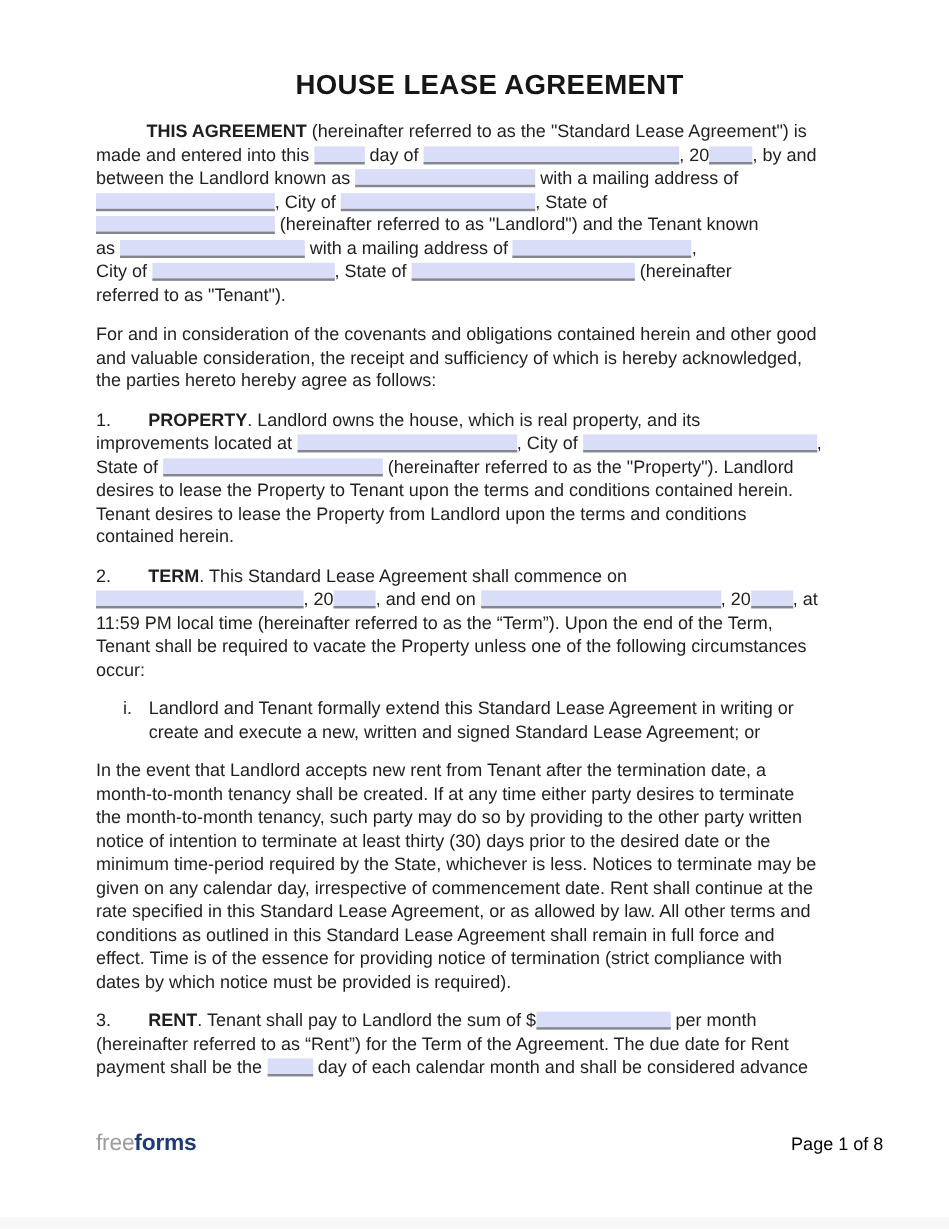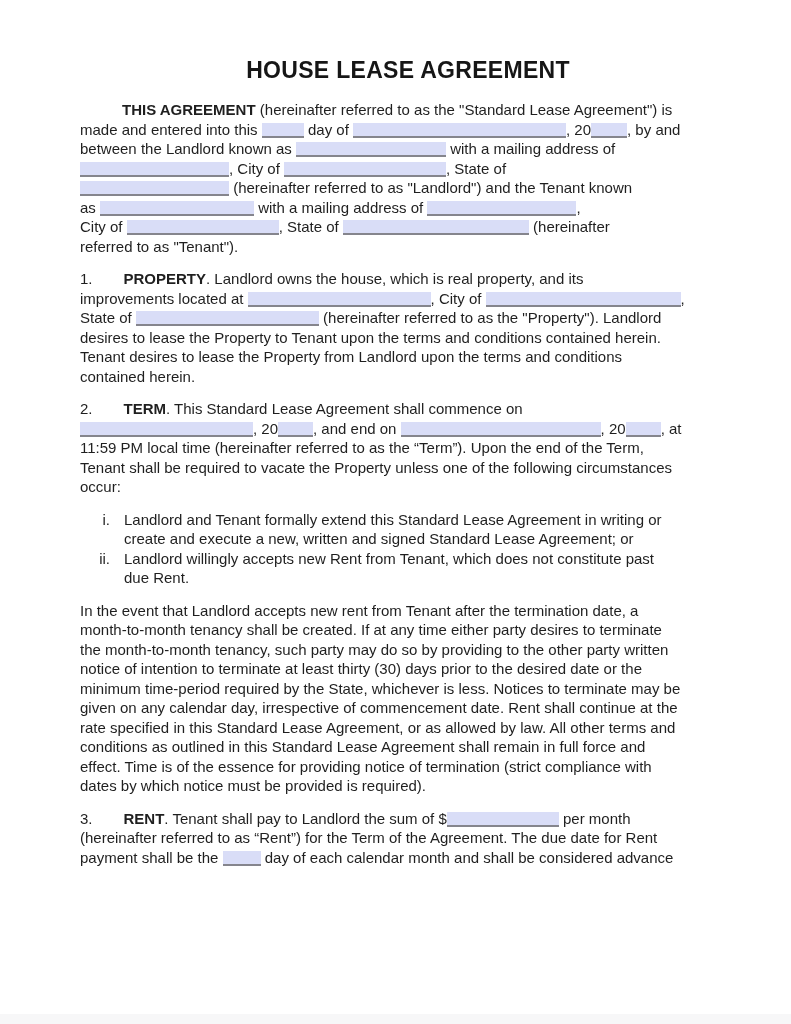--- a/index.html
+++ b/index.html
@@ -43,37 +43,38 @@
 </head>
 <body>
 
 <div class="page">
   <div class="content">
 
     <h1 class="doc-title">HOUSE LEASE AGREEMENT</h1>
 
     <p class="para"><span class="tab" style="width: 42px;"></span><b>THIS AGREEMENT</b> (hereinafter referred to as the "Standard Lease Agreement") is<br>made and entered into this <span class="blank" style="width: 42px;"></span> day of <span class="blank" style="width: 213px;"></span>, 20<span class="blank" style="width: 36px;"></span>, by and<br>between the Landlord known as <span class="blank" style="width: 150px;"></span> with a mailing address of<br><span class="blank" style="width: 149px;"></span>, City of <span class="blank" style="width: 162px;"></span>, State of<br><span class="blank" style="width: 149px;"></span> (hereinafter referred to as "Landlord") and the Tenant known<br>as <span class="blank" style="width: 154px;"></span> with a mailing address of <span class="blank" style="width: 149px;"></span>,<br>City of <span class="blank" style="width: 152px;"></span>, State of <span class="blank" style="width: 186px;"></span> (hereinafter<br>referred to as "Tenant").</p>
 
+    <p class="para">For and in consideration of the covenants and obligations contained herein and other good<br>and valuable consideration, the receipt and sufficiency of which is hereby acknowledged,<br>the parties hereto hereby agree as follows:</p>
 
     <p class="para">1.<span class="tab" style="width: 31px;"></span><b>PROPERTY</b>. Landlord owns the house, which is real property, and its<br>improvements located at <span class="blank" style="width: 183px;"></span>, City of <span class="blank" style="width: 195px;"></span>,<br>State of <span class="blank" style="width: 183px;"></span> (hereinafter referred to as the "Property"). Landlord<br>desires to lease the Property to Tenant upon the terms and conditions contained herein.<br>Tenant desires to lease the Property from Landlord upon the terms and conditions<br>contained herein.</p>
 
     <p class="para">2.<span class="tab" style="width: 31px;"></span><b>TERM</b>. This Standard Lease Agreement shall commence on<br><span class="blank" style="width: 173px;"></span>, 20<span class="blank" style="width: 35px;"></span>, and end on <span class="blank" style="width: 200px;"></span>, 20<span class="blank" style="width: 35px;"></span>, at<br>11:59 PM local time (hereinafter referred to as the “Term”). Upon the end of the Term,<br>Tenant shall be required to vacate the Property unless one of the following circumstances<br>occur:</p>
 
     <div class="cond-list">
       <div class="list-item">
         <span class="marker">i.</span>
         <span class="li-text">Landlord and Tenant formally extend this Standard Lease Agreement in writing or<br>create and execute a new, written and signed Standard Lease Agreement; or</span>
       </div>
-      <div class="list-item">
-        <span class="marker">ii.</span>
-        <span class="li-text">Landlord willingly accepts new Rent from Tenant, which does not constitute past<br>due Rent.</span>
-      </div>
     </div>
 
     <p class="para">In the event that Landlord accepts new rent from Tenant after the termination date, a<br>month-to-month tenancy shall be created. If at any time either party desires to terminate<br>the month-to-month tenancy, such party may do so by providing to the other party written<br>notice of intention to terminate at least thirty (30) days prior to the desired date or the<br>minimum time-period required by the State, whichever is less. Notices to terminate may be<br>given on any calendar day, irrespective of commencement date. Rent shall continue at the<br>rate specified in this Standard Lease Agreement, or as allowed by law. All other terms and<br>conditions as outlined in this Standard Lease Agreement shall remain in full force and<br>effect. Time is of the essence for providing notice of termination (strict compliance with<br>dates by which notice must be provided is required).</p>
 
     <p class="para">3.<span class="tab" style="width: 31px;"></span><b>RENT</b>. Tenant shall pay to Landlord the sum of $<span class="blank" style="width: 112px;"></span> per month<br>(hereinafter referred to as “Rent”) for the Term of the Agreement. The due date for Rent<br>payment shall be the <span class="blank" style="width: 38px;"></span> day of each calendar month and shall be considered advance</p>
 
   </div>
 
+  <div class="footer">
+    <div class="logo"><span class="logo-free">free</span><span class="logo-forms">forms</span></div>
+    <div class="page-num">Page 1 of 8</div>
+  </div>
 
   <div class="bottom-strip"></div>
 </div>
 
 </body></html>

